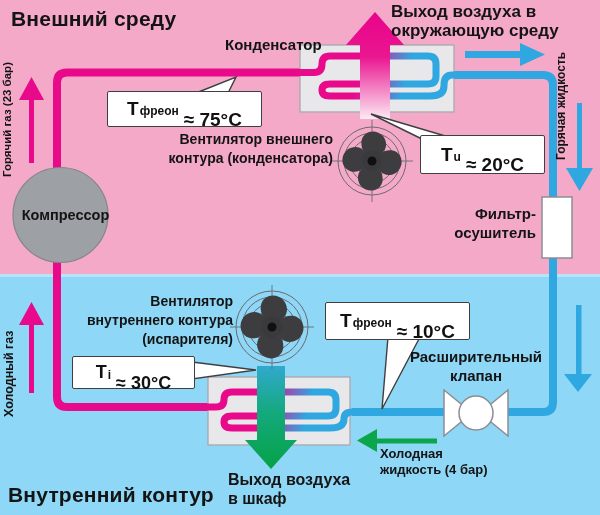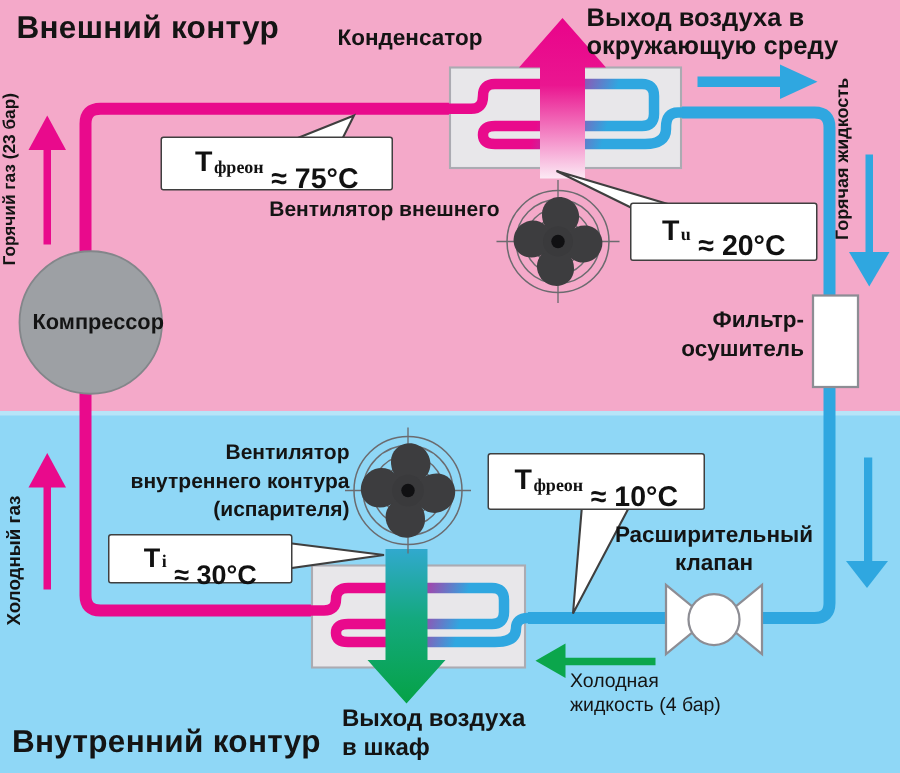--- a/index.html
+++ b/index.html
@@ -12,41 +12,41 @@
   .bg-external{top:0;height:274px;background:#F4A9C9;}
   .bg-internal{top:274px;height:241px;background:#8FD7F6;}
   .bg-strip{top:274px;height:3px;background:#B7E4F8;}
   svg.layer{position:absolute;left:0;top:0;}
   .lbl{position:absolute;line-height:1.15;white-space:nowrap;}
   .lbl .ln{display:block;}
   .heading{font-size:21px;font-weight:700;letter-spacing:.2px;}
   #heading-external{left:11px;top:7px;}
   #heading-internal{left:8px;top:483px;}
   .complbl{font-size:15px;font-weight:600;}
-  #condenser-label{left:225px;top:17px;}
+  #condenser-label{left:225px;top:36px;}
   #filter-label{left:420px;top:204px;width:116px;text-align:right;line-height:19px;}
   #valve-label{left:396px;top:347px;width:160px;text-align:center;line-height:19px;}
   #compressor-label{left:12px;top:207px;width:107px;text-align:center;font-size:14.5px;font-weight:600;}
   .fanlbl{font-size:14px;font-weight:600;line-height:19px;text-align:right;}
   #fan-external-label{left:137px;top:130px;width:196px;}
   #fan-internal-label{left:74px;top:292px;width:159px;}
   .airlbl{font-weight:700;}
   #air-exhaust-label{left:391px;top:2px;font-size:17px;line-height:19px;}
   #air-cabinet-label{left:228px;top:470px;font-size:16px;line-height:19px;}
-  #cold-liquid-label{left:380px;top:446px;font-size:13px;font-weight:400;line-height:15.5px;}
+  #cold-liquid-label{left:380px;top:446px;font-size:13px;font-weight:700;line-height:15.5px;}
   .vert{writing-mode:vertical-rl;transform:rotate(180deg);font-weight:600;text-align:center;}
   #hot-gas-label{left:1px;top:57px;height:126px;width:16px;font-size:11.5px;}
   #hot-liquid-label{left:555px;top:44px;height:124px;width:17px;font-size:12px;}
   #cold-gas-label{left:2px;top:322px;height:104px;width:17px;font-size:12.5px;}
   .callout{
     position:absolute;background:#fff;border:1.6px solid #3F3F3F;border-radius:2px;
     display:flex;align-items:center;justify-content:center;
     font-size:19px;font-weight:600;color:#111;
   }
-  .callout sub{font-size:12px;font-weight:600;transform:translateY(2px);margin-left:1px;font-family:Liberation Serif, serif;}
+  .callout sub{font-size:12px;font-weight:600;transform:translateY(2px);margin-left:1px;}
   .callout .val{margin-left:5px;margin-top:21px;}
   #callout-t75{left:107px;top:91px;width:153px;height:34px;}
   #callout-t40{left:420px;top:135px;width:123px;height:37px;}
   #callout-t10{left:325px;top:302px;width:143px;height:36px;}
   #callout-t30{left:72px;top:356px;width:121px;height:31px;font-size:18px;}
 </style>
 </head>
 <body>
 
 <div class="stage">
@@ -168,35 +168,36 @@
     </g>
 
     <g fill="#ffffff" stroke="#3F3F3F" stroke-width="1.4">
       <path d="M 196 93 L 236 77 L 228 93 Z"></path>
       <path d="M 426 141 L 371 114 L 452 138 Z"></path>
       <path d="M 388 337 L 420 337 L 382 409 Z"></path>
       <path d="M 192 362 L 256 370 L 192 379 Z"></path>
     </g>
   </svg>
 
-  <div class="lbl heading" id="heading-external">Внешний контур</div>
+  <div class="lbl heading" id="heading-external">Внешний среду</div>
   <div class="lbl heading" id="heading-internal">Внутренний контур</div>
 
   <div class="lbl complbl" id="condenser-label">Конденсатор</div>
   <div class="lbl" id="compressor-label">Компрессор</div>
   <div class="lbl complbl" id="filter-label">
     <span class="ln">Фильтр-</span>
     <span class="ln">осушитель</span>
   </div>
   <div class="lbl complbl" id="valve-label">
     <span class="ln">Расширительный</span>
     <span class="ln">клапан</span>
   </div>
   <div class="lbl fanlbl" id="fan-external-label">
     <span class="ln">Вентилятор внешнего</span>
+    <span class="ln">контура (конденсатора)</span>
   </div>
   <div class="lbl fanlbl" id="fan-internal-label">
     <span class="ln">Вентилятор</span>
     <span class="ln">внутреннего контура</span>
     <span class="ln">(испарителя)</span>
   </div>
 
   <div class="lbl airlbl" id="air-exhaust-label">
     <span class="ln">Выход воздуха в</span>
     <span class="ln">окружающую среду</span>

